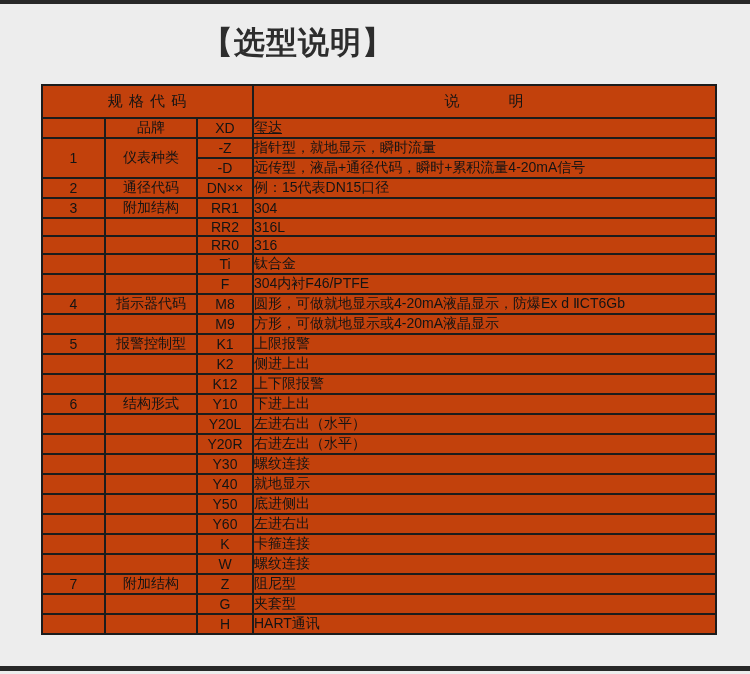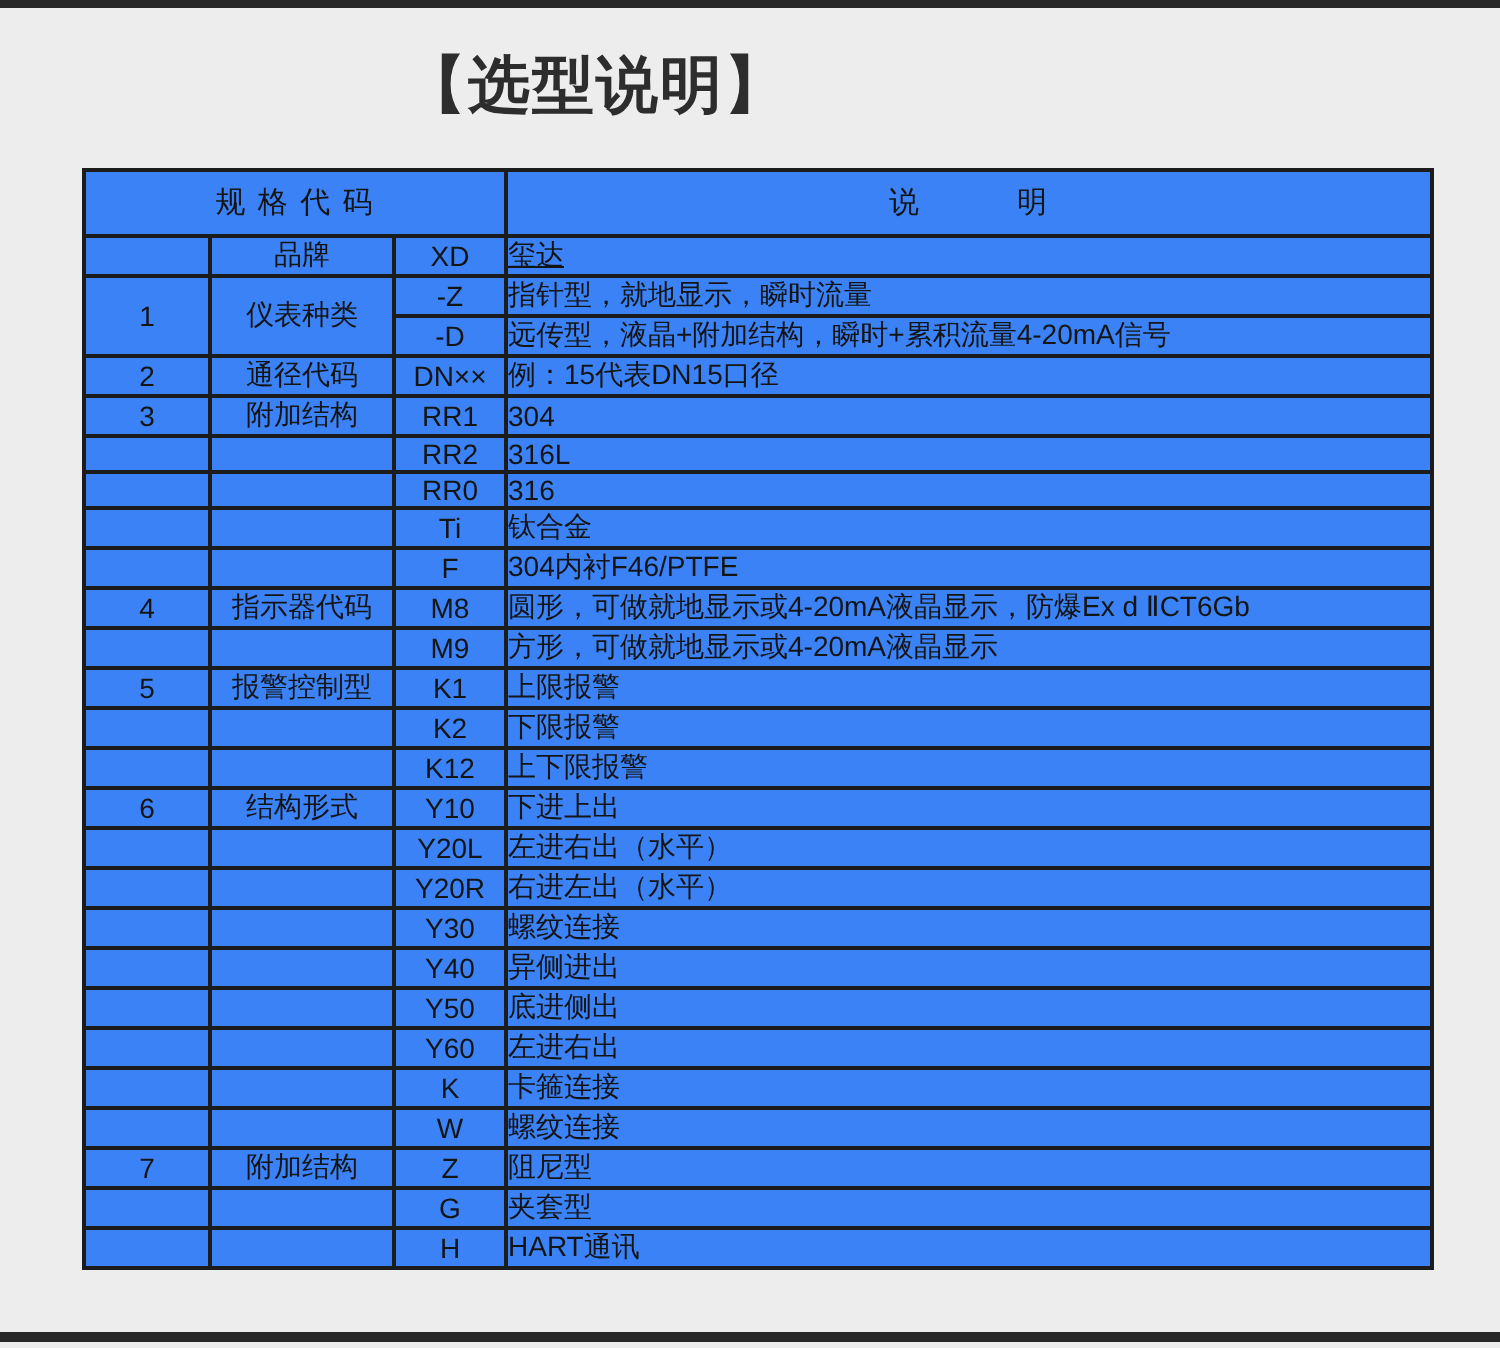--- a/index.html
+++ b/index.html
@@ -35,21 +35,21 @@
     letter-spacing: 1px;
     color: #2d2d2d;
   }
   table.sel-table {
     position: absolute;
     left: 41px;
     top: 84px;
     width: 676px;
     border-collapse: collapse;
     table-layout: fixed;
-    background: #3b82f6;
+    background: #c2410c;
   }
   table.sel-table col.c-num  { width: 63px; }
   table.sel-table col.c-cat  { width: 92px; }
   table.sel-table col.c-code { width: 56px; }
   table.sel-table th,
   table.sel-table td {
     border: 2px solid #1c1c1c;
     color: #141414;
     font-size: 14px;
     font-weight: 400;
@@ -98,21 +98,21 @@
         <td class="cell-desc"><span class="brand-link">玺达</span></td>
       </tr>
       <tr>
         <td class="cell-num" rowspan="2">1</td>
         <td class="cell-cat" rowspan="2">仪表种类</td>
         <td class="cell-code">-Z</td>
         <td class="cell-desc">指针型，就地显示，瞬时流量</td>
       </tr>
       <tr>
         <td class="cell-code">-D</td>
-        <td class="cell-desc">远传型，液晶+附加结构，瞬时+累积流量4-20mA信号</td>
+        <td class="cell-desc">远传型，液晶+通径代码，瞬时+累积流量4-20mA信号</td>
       </tr>
       <tr>
         <td class="cell-num">2</td>
         <td class="cell-cat">通径代码</td>
         <td class="cell-code">DN××</td>
         <td class="cell-desc">例：15代表DN15口径</td>
       </tr>
       <tr>
         <td class="cell-num">3</td>
         <td class="cell-cat">附加结构</td>
@@ -158,21 +158,21 @@
       <tr>
         <td class="cell-num">5</td>
         <td class="cell-cat">报警控制型</td>
         <td class="cell-code">K1</td>
         <td class="cell-desc">上限报警</td>
       </tr>
       <tr>
         <td class="cell-num"></td>
         <td class="cell-cat"></td>
         <td class="cell-code">K2</td>
-        <td class="cell-desc">下限报警</td>
+        <td class="cell-desc">侧进上出</td>
       </tr>
       <tr>
         <td class="cell-num"></td>
         <td class="cell-cat"></td>
         <td class="cell-code">K12</td>
         <td class="cell-desc">上下限报警</td>
       </tr>
       <tr>
         <td class="cell-num">6</td>
         <td class="cell-cat">结构形式</td>
@@ -194,21 +194,21 @@
       <tr>
         <td class="cell-num"></td>
         <td class="cell-cat"></td>
         <td class="cell-code">Y30</td>
         <td class="cell-desc">螺纹连接</td>
       </tr>
       <tr>
         <td class="cell-num"></td>
         <td class="cell-cat"></td>
         <td class="cell-code">Y40</td>
-        <td class="cell-desc">异侧进出</td>
+        <td class="cell-desc">就地显示</td>
       </tr>
       <tr>
         <td class="cell-num"></td>
         <td class="cell-cat"></td>
         <td class="cell-code">Y50</td>
         <td class="cell-desc">底进侧出</td>
       </tr>
       <tr>
         <td class="cell-num"></td>
         <td class="cell-cat"></td>

